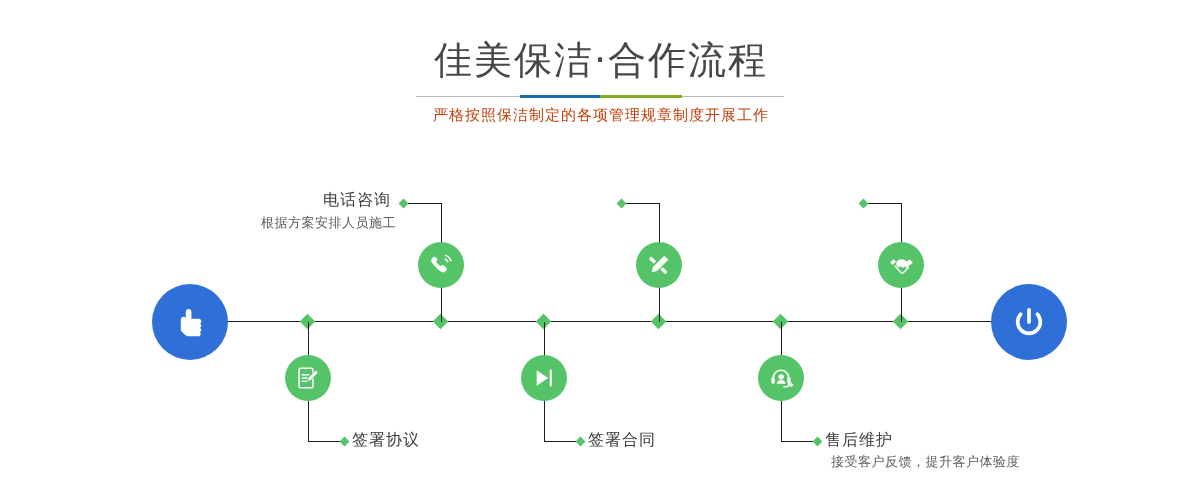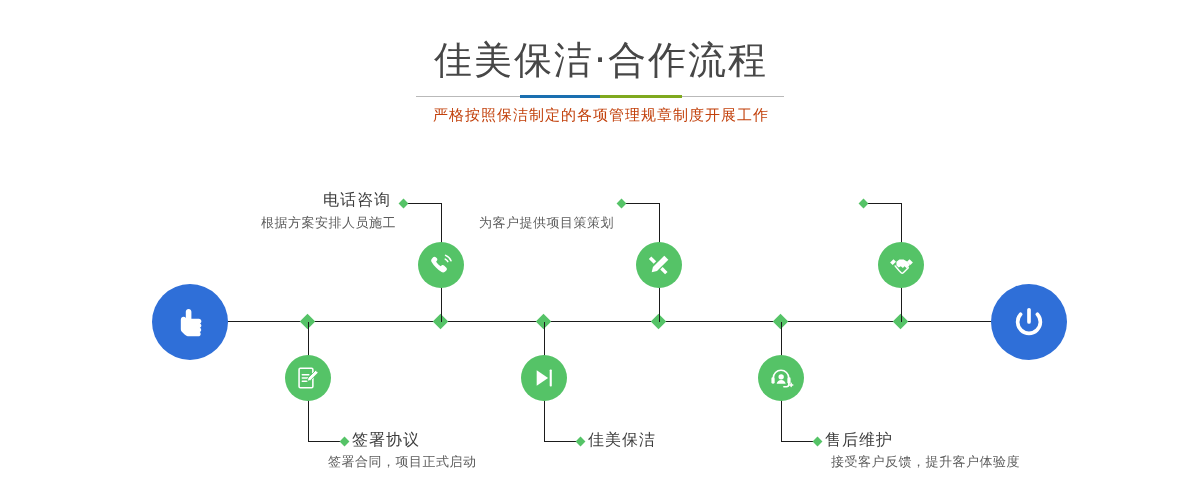--- a/index.html
+++ b/index.html
@@ -126,21 +126,20 @@
   <div class="node" style="left:285px;top:355px;background:#55c367;">
     <span>
       <svg width="26" height="26" viewBox="0 0 32 32" fill="none">
         <rect x="5" y="4" width="17" height="24" rx="1.6" stroke="#ffffff" stroke-width="1.9" fill="none"></rect>
         <path d="M9 12h8M9 16h9M9 20h6" stroke="#ffffff" stroke-width="1.9" stroke-linecap="round"></path>
         <path d="M25.5 6.5l3 3-9.5 9.5-4 1 1-4z" fill="#ffffff" stroke="#55c367" stroke-width="1.1" stroke-linejoin="round"></path>
       </svg>
     </span>
   </div>
   <div class="lbl-title ta-left" style="left:352px;top:430px;">签署协议</div>
-  <div class="lbl-sub ta-left" style="left:328px;top:453px;">签署合同，项目正式启动</div>
 
   <div class="diamond" style="left:435px;top:316px;background:#55c367;"></div>
   <div class="vline" style="left:441px;top:203px;height:119px;"></div>
   <div class="hline" style="left:406px;top:203px;width:35px;"></div>
   <div class="dot" style="left:400px;top:200px;background:#55c367;"></div>
   <div class="node" style="left:418px;top:242px;background:#55c367;">
     <span>
       <svg width="27" height="27" viewBox="0 0 32 32" fill="none">
         <path d="M9.2 6.2c-.9-.9-2.3-.8-3.1.1L4.6 7.9c-1 1.1-1.1 2.7-.3 4 2.9 4.8 7 8.9 11.8 11.8 1.3.8 2.9.6 4-.4l1.6-1.5c.9-.8 1-2.2.1-3.1l-2.8-2.8c-.7-.7-1.8-.8-2.6-.2l-1.5 1.1c-2.1-1.4-3.9-3.2-5.3-5.3l1.1-1.5c.6-.8.5-1.9-.2-2.6L9.2 6.2z" fill="#ffffff"></path>
         <path d="M20.4 8.4a7 7 0 0 1 3.1 3" stroke="#ffffff" stroke-width="1.8" stroke-linecap="round" fill="none"></path>
@@ -156,36 +155,35 @@
   <div class="hline" style="left:544px;top:441px;width:35px;"></div>
   <div class="dot" style="left:577px;top:438px;background:#55c367;"></div>
   <div class="node" style="left:521px;top:355px;background:#55c367;">
     <span>
       <svg width="26" height="26" viewBox="0 0 32 32" fill="none">
         <path d="M7 6.5l14 9.5-14 9.5z" fill="#ffffff"></path>
         <rect x="23" y="5.5" width="2.6" height="21" rx="1" fill="#ffffff"></rect>
       </svg>
     </span>
   </div>
-  <div class="lbl-title ta-left" style="left:588px;top:430px;">佳美保洁</div>
+  <div class="lbl-title ta-left" style="left:588px;top:430px;">签署合同</div>
 
   <div class="diamond" style="left:653px;top:316px;background:#55c367;"></div>
   <div class="vline" style="left:659px;top:203px;height:119px;"></div>
   <div class="hline" style="left:624px;top:203px;width:35px;"></div>
   <div class="dot" style="left:618px;top:200px;background:#55c367;"></div>
   <div class="node" style="left:636px;top:242px;background:#55c367;">
     <span>
       <svg width="26" height="26" viewBox="0 0 32 32" fill="none">
         <path d="M22.5 4.5l5 5-14 14-6.5 1.5 1.5-6.5z" fill="#ffffff"></path>
         <path d="M6.5 5.5l6 6-3 3-6-6z" fill="#ffffff"></path>
         <path d="M20.5 18.5l6 6-3 3-6-6z" fill="#ffffff"></path>
       </svg>
     </span>
   </div>
-  <div class="lbl-sub ta-right" style="left:440px;top:214px;width:174px;">为客户提供项目策策划</div>
 
   <div class="diamond" style="left:775px;top:316px;background:#55c367;"></div>
   <div class="vline" style="left:781px;top:322px;height:119px;"></div>
   <div class="hline" style="left:781px;top:441px;width:35px;"></div>
   <div class="dot" style="left:814px;top:438px;background:#55c367;"></div>
   <div class="node" style="left:758px;top:355px;background:#55c367;">
     <span>
       <svg width="26" height="26" viewBox="0 0 32 32" fill="none">
         <path d="M6.5 16a9.5 9.5 0 0 1 19 0" stroke="#ffffff" stroke-width="2" fill="none" stroke-linecap="round"></path>
         <rect x="4.2" y="15" width="4" height="8" rx="1.8" fill="#ffffff"></rect>

